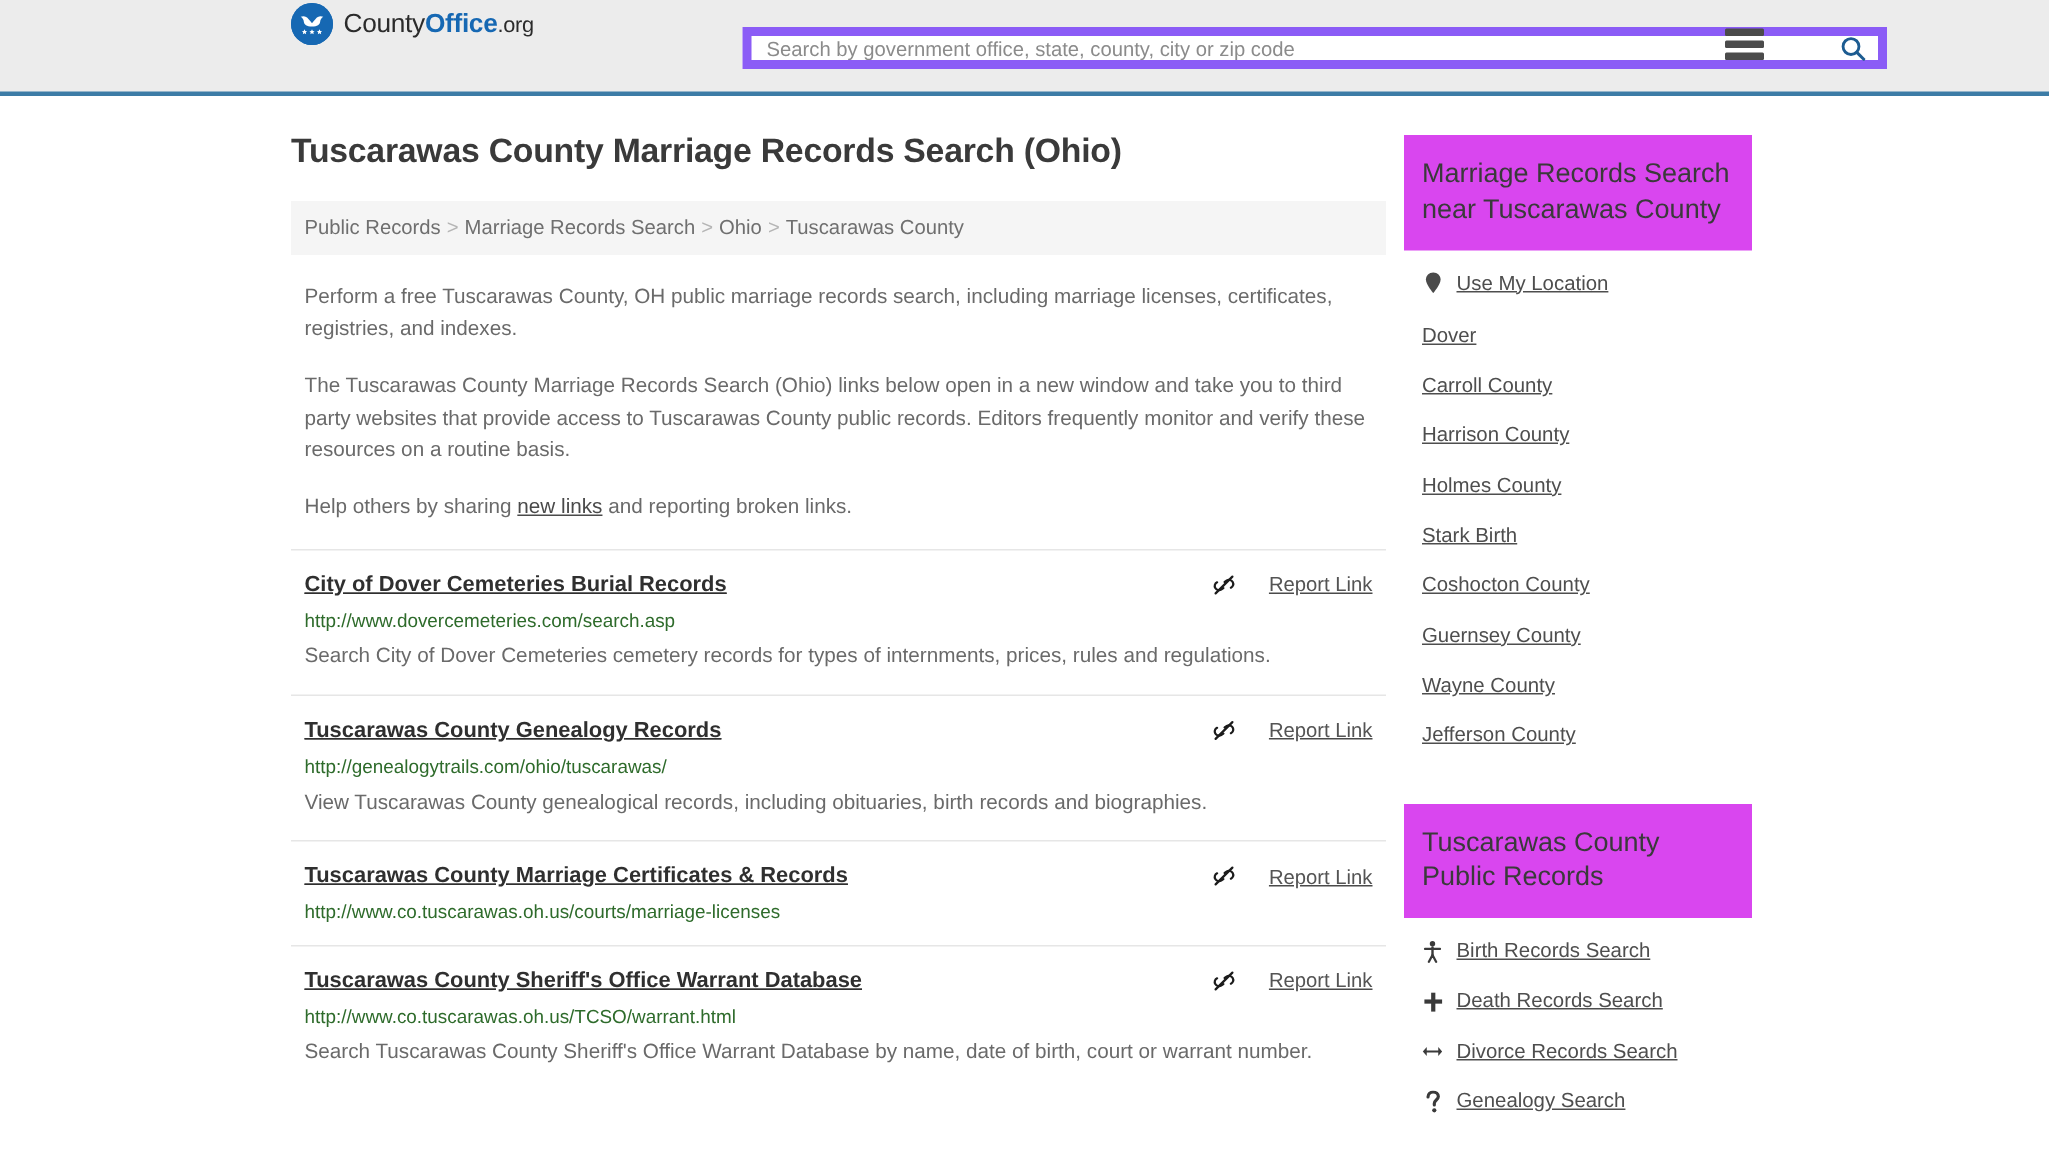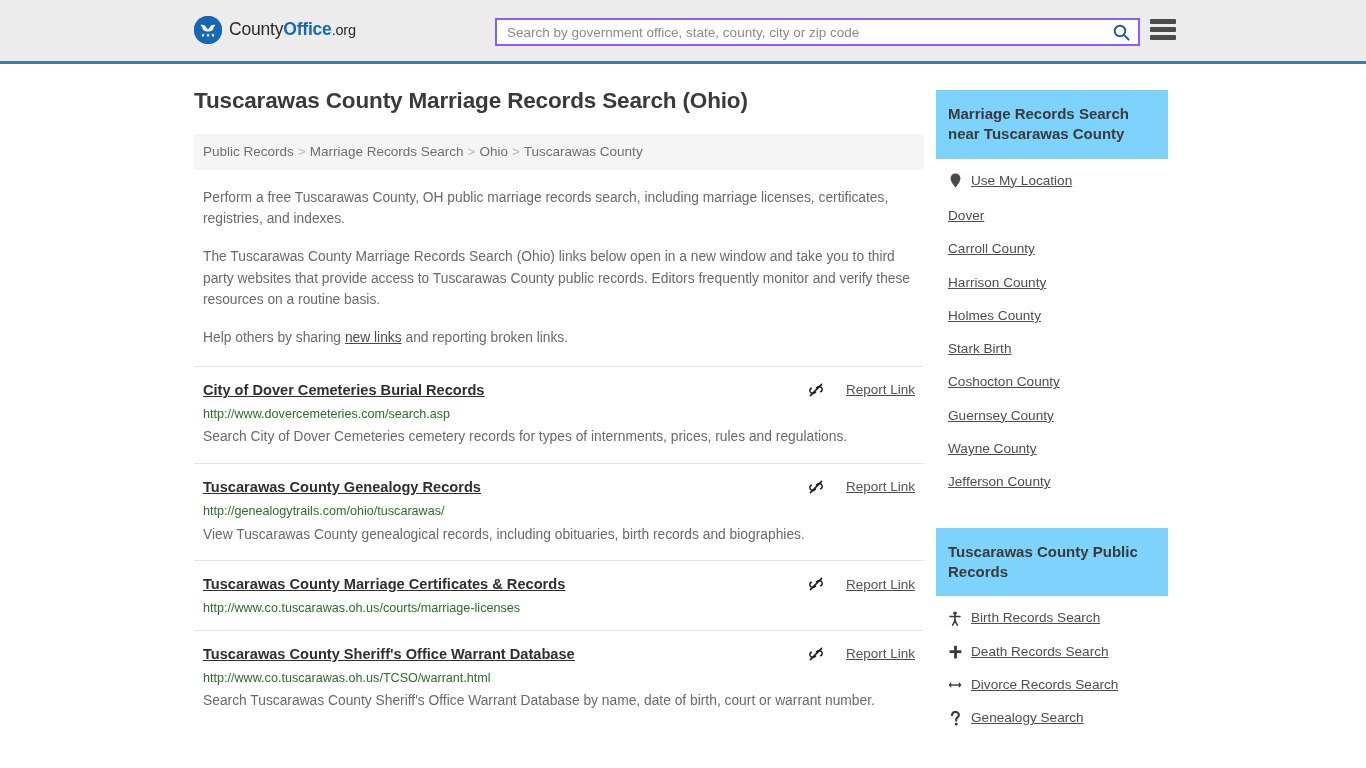--- a/index.html
+++ b/index.html
@@ -23,21 +23,21 @@
     height: 64px;
     background: #ececec;
     border-bottom: 3px solid #3c7ca6;
     position: relative;
     display: flex;
     align-items: center;
   }
   .logo-wrap {
     position: absolute;
     left: 194px;
-    top: 16px;
+    top: 2px;
     display: flex;
     align-items: center;
     gap: 7px;
     cursor: pointer;
   }
   .logo-mark {
     width: 28px; height: 28px;
     border-radius: 50%;
     background: #1668b3;
     display: block;
@@ -50,24 +50,24 @@
     line-height: 1;
   }
   .logo-county { color: #2b2b2b; }
   .logo-office { color: #1668b3; font-weight: bold; }
   .logo-org { color: #2b2b2b; font-size: 14.5px; }
 
   .search-wrap {
     position: absolute;
     left: 495px;
     top: 18px;
-    width: 645px;
+    width: 763px;
     height: 28px;
     background: #ffffff;
-    border: 2px solid #8b5cf6;
+    border: 6px solid #8b5cf6;
     display: flex;
     align-items: center;
   }
   .search-input {
     flex: 1;
     border: none;
     outline: none;
     font-family: "Liberation Sans", sans-serif;
     font-size: 13.5px;
     color: #555;
@@ -202,24 +202,24 @@
   }
   .entry-desc {
     font-size: 13.8px;
     color: #6a6a6a;
     line-height: 1.78;
     margin-top: 3px;
   }
 
   
   .side-header {
-    background: #7dd3fc;
+    background: #d946ef;
     padding: 14px 12px 15px 12px;
-    font-size: 15px;
-    font-weight: bold;
+    font-size: 18px;
+    font-weight: normal;
     color: #3a3a3a;
     line-height: 1.32;
   }
   .side-list {
     list-style: none;
     margin: 0;
     padding: 14px 0 0 0;
   }
   .side-list li {
     display: flex;

